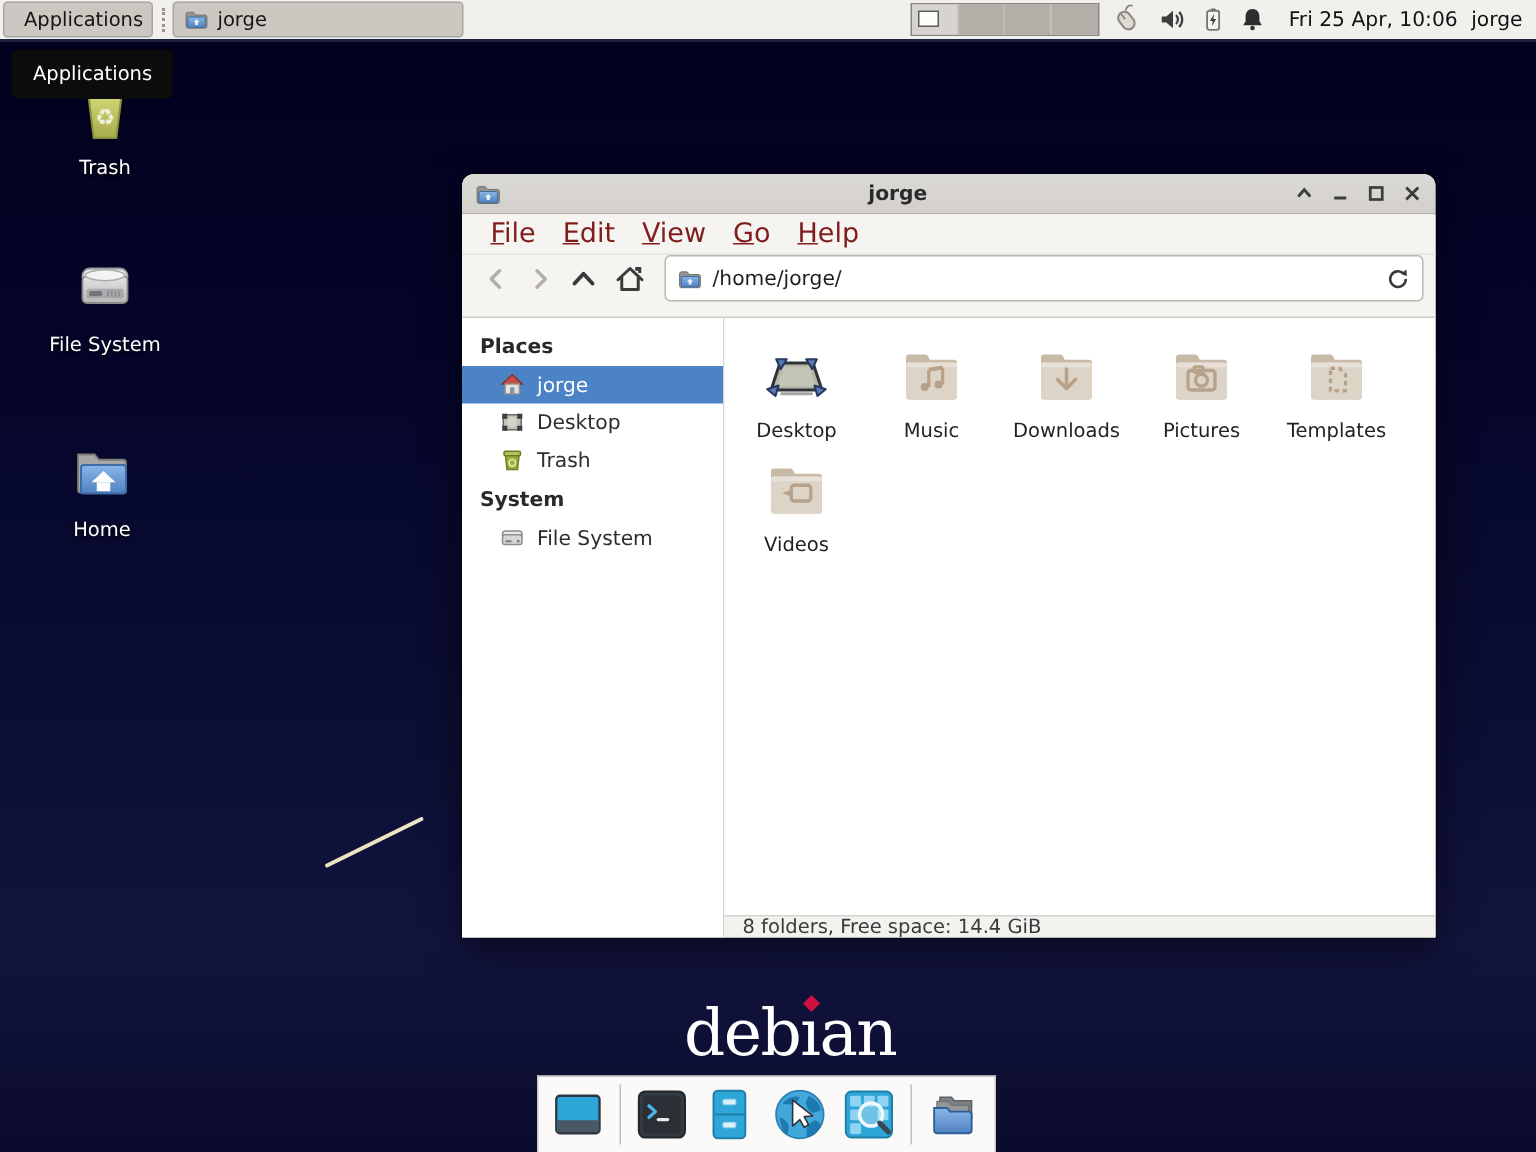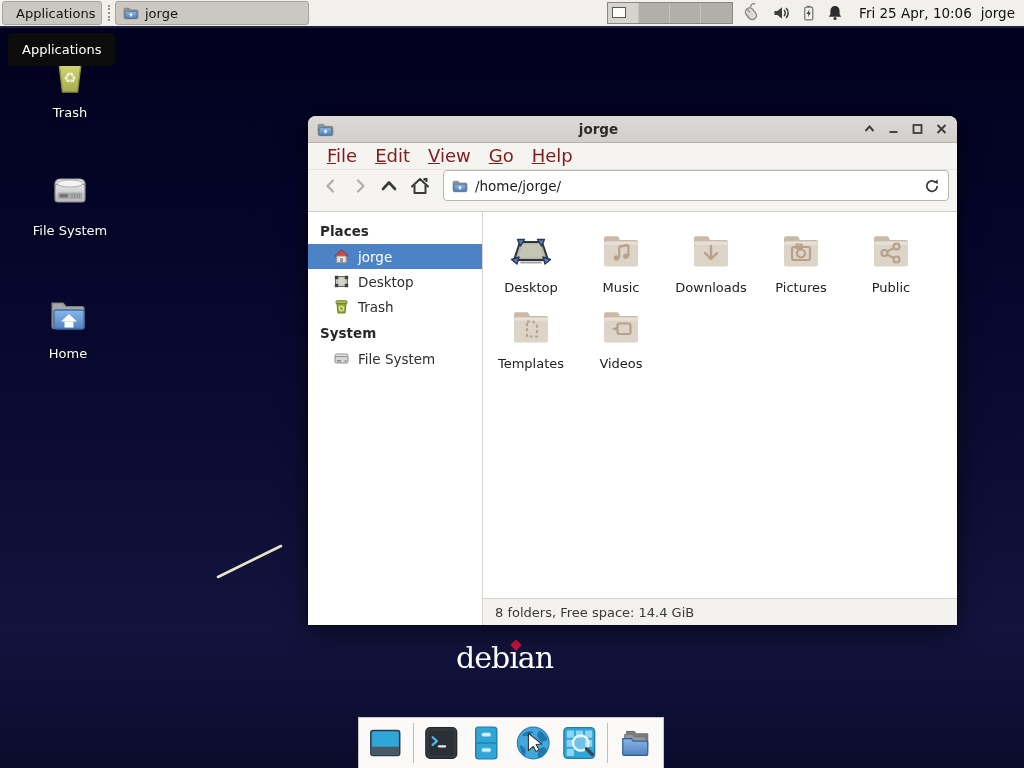--- a/index.html
+++ b/index.html
@@ -67,25 +67,25 @@
     padding-top:5px; font-size:13.5px; color:#2e2e2e; }
   .side-header { font-weight:bold; padding:6px 12px 5px 12px; color:#292929; }
   .side-item { display:flex; align-items:center; gap:8px; padding:4px 8px 4px 25px; }
   .side-item.selected { background:#4c83c6; color:#fff; }
   .mainwrap { flex:1; display:flex; flex-direction:column; min-width:0; }
   .iconpane { flex:1; background:#fff; padding:15px 0 0 3px; display:flex; flex-wrap:wrap;
     align-content:flex-start; }
   .gitem { width:90px; margin-bottom:8px; text-align:center; }
   .gitem svg { display:block; margin:0 auto; }
   .gi-label { margin-top:5px; font-size:13px; color:#222; }
-  .statusbar { height:27px; flex:none; background:#f4f2ef; border-top:1px solid #d6d3cf;
+  .statusbar { height:15px; flex:none; background:#f4f2ef; border-top:1px solid #d6d3cf;
     display:flex; align-items:center; padding:0 12px; font-size:13px; color:#3a3a3a; }
   
-  .debian { position:absolute; left:456px; top:640px; z-index:1;
-    font-family:"DejaVu Serif","Liberation Serif",serif; font-size:30px; color:#fff; letter-spacing:-1px; }
+  .debian { position:absolute; left:456px; top:664px; z-index:1;
+    font-family:"DejaVu Serif","Liberation Serif",serif; font-size:43px; color:#fff; letter-spacing:-1px; }
   .debian .iwrap { position:relative; }
   .debian .idot { position:absolute; left:3px; top:1px; width:8px; height:8px;
     background:#ce1141; transform:rotate(45deg); }
   
   .dock { position:absolute; left:358px; bottom:0; width:306px; height:51px; z-index:30;
     background:#fbfaf9; border:1px solid #c9c6c1; border-bottom:none;
     display:flex; align-items:center; gap:9px; padding:0 8px; }
   .dock-sep { width:1px; height:40px; background:#c2bfba; flex:none; }
   .dock svg { display:block; }
   .hidden-defs { position:absolute; width:0; height:0; overflow:hidden; }
@@ -380,31 +380,20 @@
             <use href="#sym-folder48"></use>
             <rect x="19" y="17.5" width="6" height="4" rx="1.2" fill="none" stroke="#b7a189" stroke-width="2"></rect>
             <rect x="15" y="20" width="18" height="13" rx="2" fill="none" stroke="#b7a189" stroke-width="2.2"></rect>
             <circle cx="24" cy="26.5" r="4" fill="none" stroke="#b7a189" stroke-width="2.2"></circle>
           </svg>
           <div class="gi-label">Pictures</div>
         </div>
         <div class="gitem">
           <svg width="48" height="48" viewBox="0 0 48 48">
             <use href="#sym-folder48"></use>
-            <circle cx="17.5" cy="26" r="3" fill="none" stroke="#b7a189" stroke-width="2.2"></circle>
-            <circle cx="29.5" cy="19.5" r="3" fill="none" stroke="#b7a189" stroke-width="2.2"></circle>
-            <circle cx="29.5" cy="32.5" r="3" fill="none" stroke="#b7a189" stroke-width="2.2"></circle>
-            <line x1="20" y1="24.5" x2="27" y2="21" stroke="#b7a189" stroke-width="2"></line>
-            <line x1="20" y1="27.5" x2="27" y2="31" stroke="#b7a189" stroke-width="2"></line>
-          </svg>
-          <div class="gi-label">Public</div>
-        </div>
-        <div class="gitem">
-          <svg width="48" height="48" viewBox="0 0 48 48">
-            <use href="#sym-folder48"></use>
             <path d="M20,18.5 h6 l4,4 v11 h-10 z" fill="none" stroke="#b7a189" stroke-width="2.2" stroke-dasharray="3,2.4" stroke-linejoin="round"></path>
           </svg>
           <div class="gi-label">Templates</div>
         </div>
         <div class="gitem">
           <svg width="48" height="48" viewBox="0 0 48 48">
             <use href="#sym-folder48"></use>
             <rect x="20.5" y="20.5" width="13" height="10.5" rx="2" fill="none" stroke="#b7a189" stroke-width="2.2"></rect>
             <polygon points="20.5,23.5 14.5,25.8 20.5,28" fill="#b7a189"></polygon>
           </svg>

